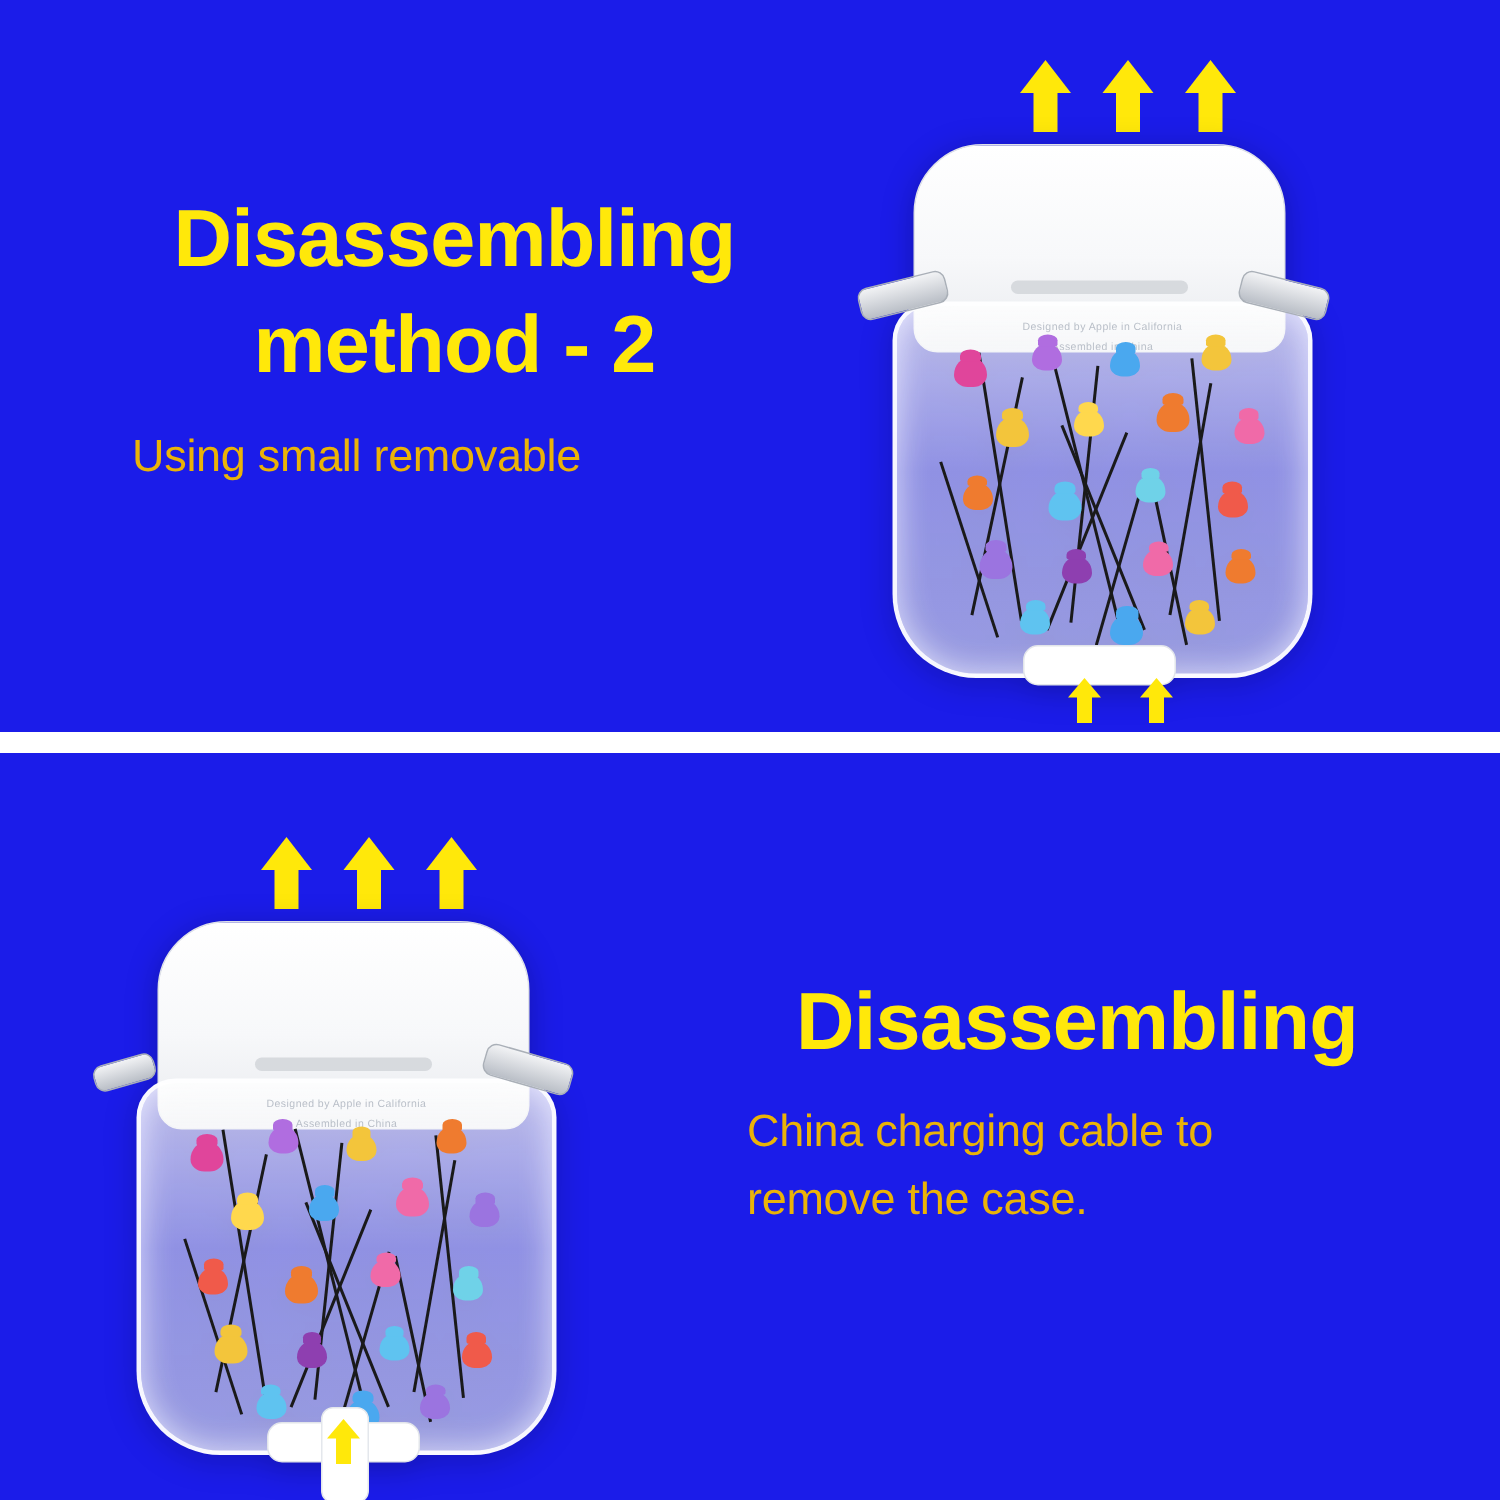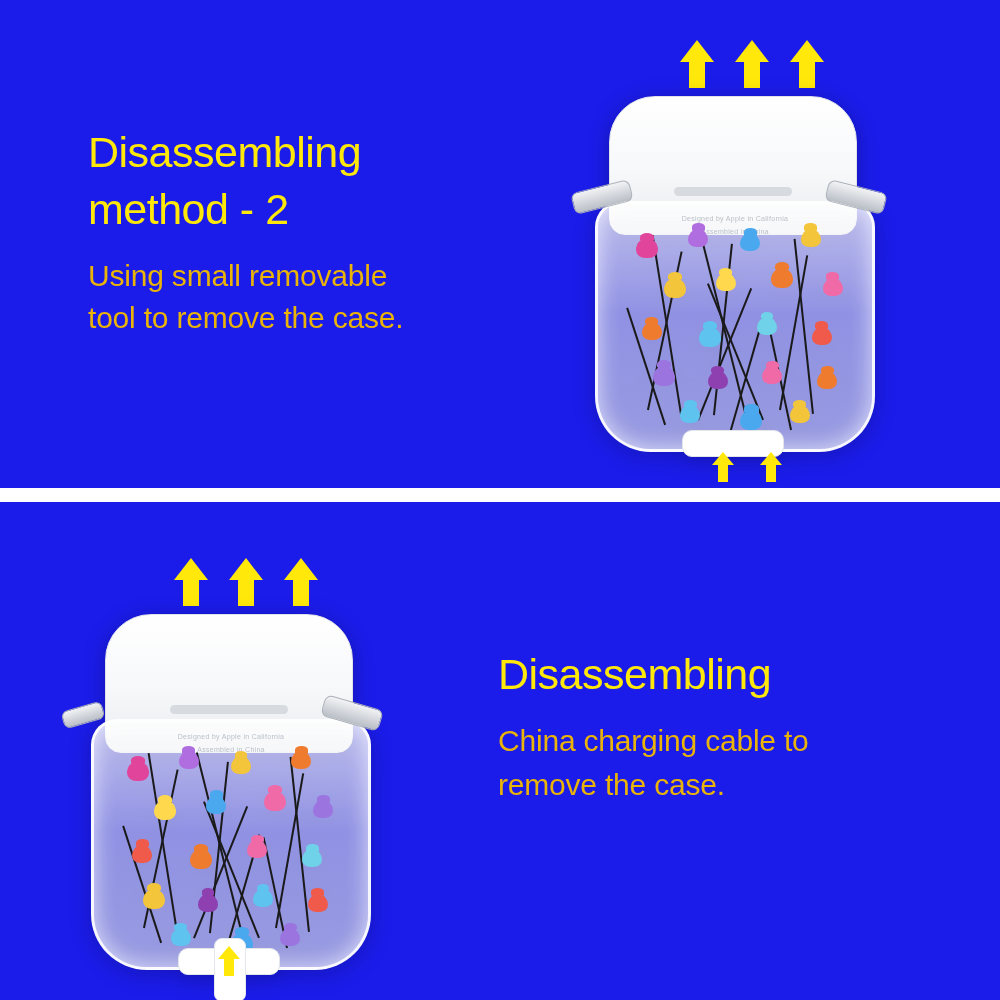--- a/index.html
+++ b/index.html
@@ -11,24 +11,25 @@
     position:relative;
   }
   .panel{position:absolute;left:0;width:1000px;overflow:hidden;}
   #panel-top{top:0;height:488px;background:#1b1ce9;}
   .divider{position:absolute;left:0;top:488px;width:1000px;height:14px;background:#ffffff;}
   #panel-bottom{top:502px;height:498px;background:#1b1ce9;}
 
   .text-block{position:absolute;}
   .headline{
     color:#ffe80a;
-    font-weight:normal;
-    font-size:43px;
+    font-weight:bold;
+    font-size:54px;
     line-height:1.32;
     letter-spacing:-0.5px;
+    text-align:center;
   }
   .subtext{
     color:#eab308;
     font-size:30px;
     line-height:1.35;
     margin-top:18px;
     letter-spacing:-0.2px;
   }
 
   
@@ -180,21 +181,20 @@
   </div>
   <div class="arrow-up arrow-small" style="left:760px;top:452px;">
     <div class="head"></div>
       <div class="shaft"></div>
   </div>
 
   <div class="text-block" style="left:88px;top:124px;width:430px;">
     <div class="headline">Disassembling</div>
     <div class="headline">method - 2</div>
     <div class="subtext">Using small removable</div>
-    <div class="subtext" style="margin-top:2px;">tool to remove the case.</div>
   </div>
 </div>
 
 <div class="divider"></div>
 
 <div class="panel" id="panel-bottom">
 
   <div class="arrow-up" style="left:174px;top:56px;">
     <div class="head"></div>
       <div class="shaft"></div>

